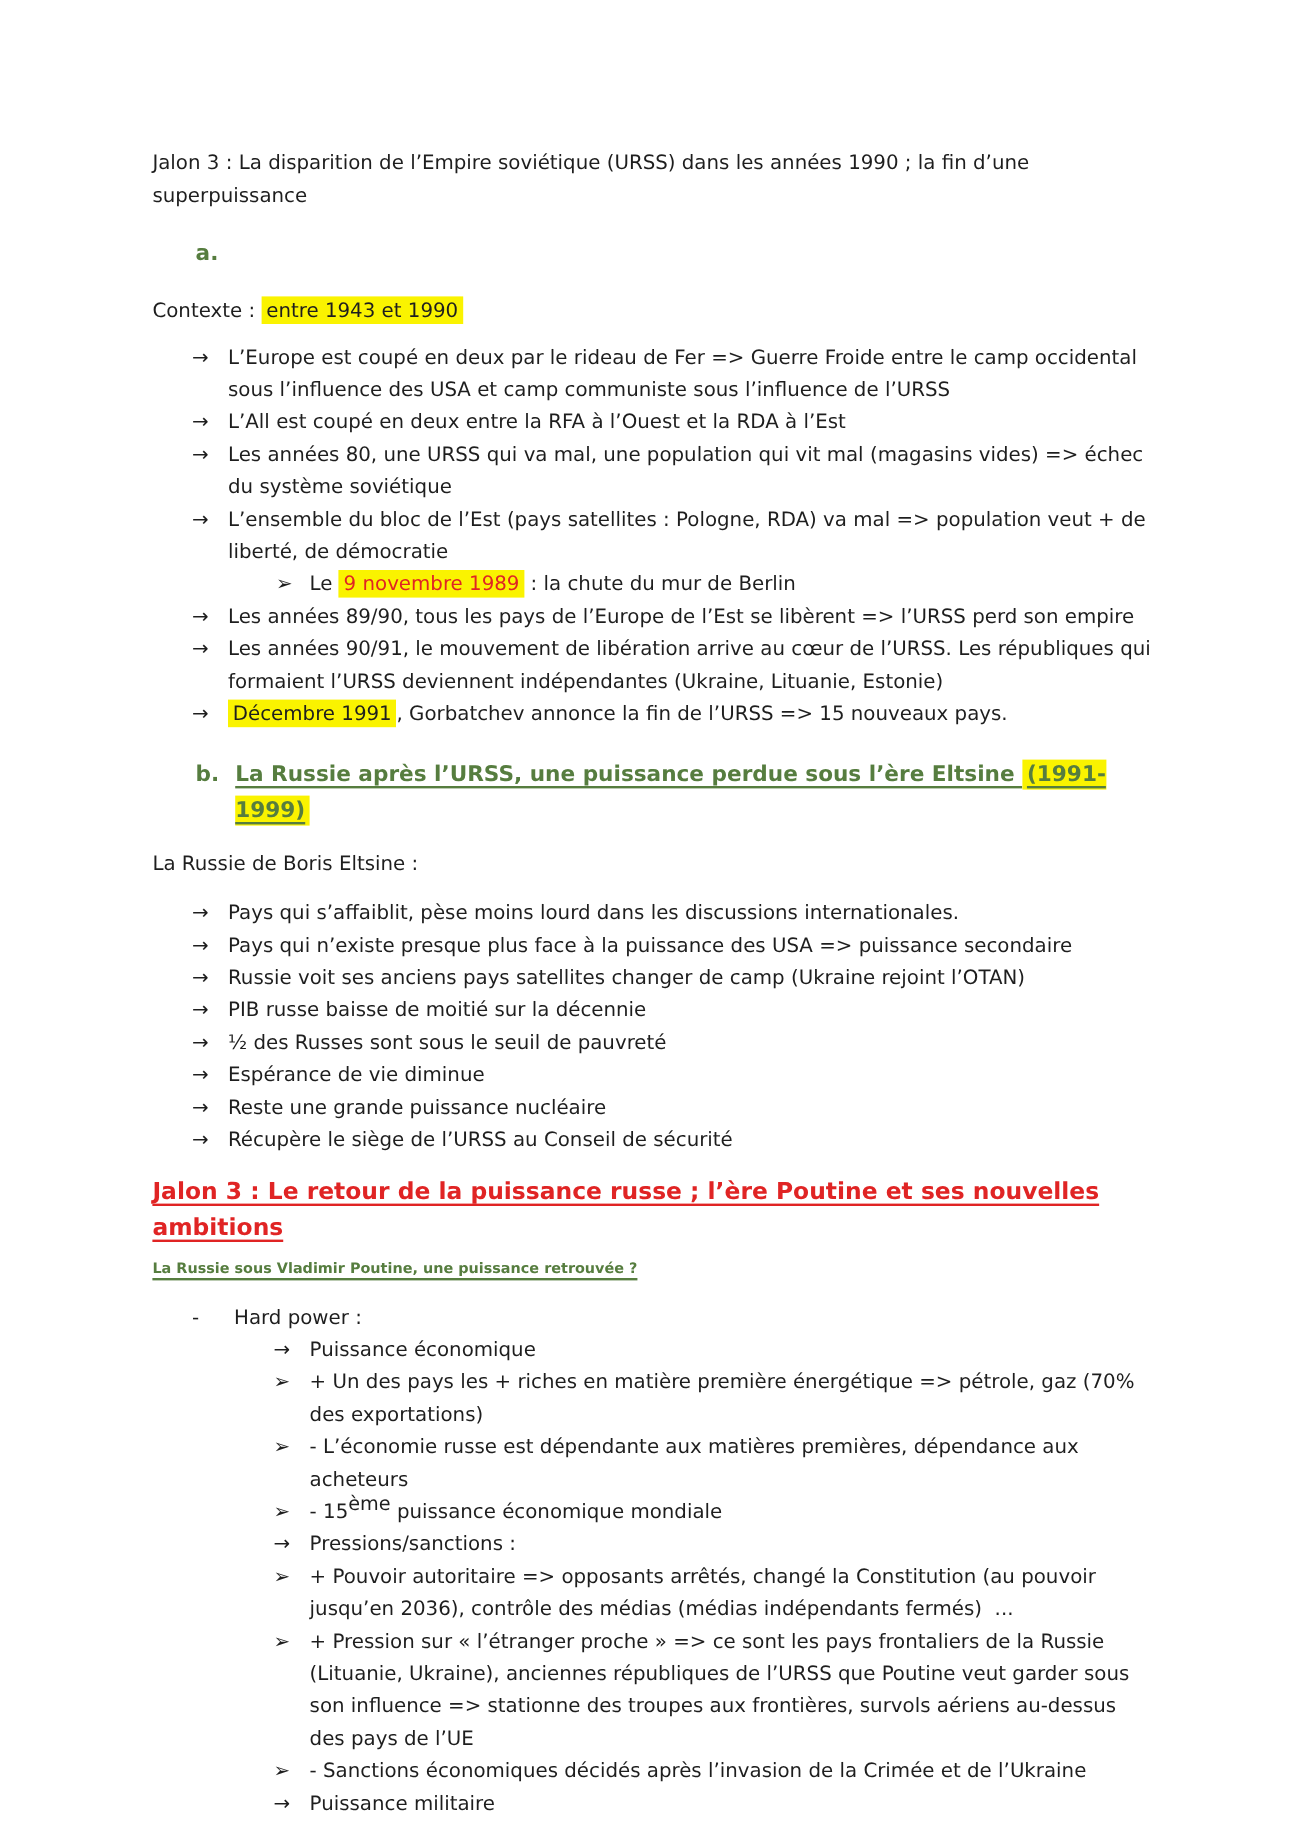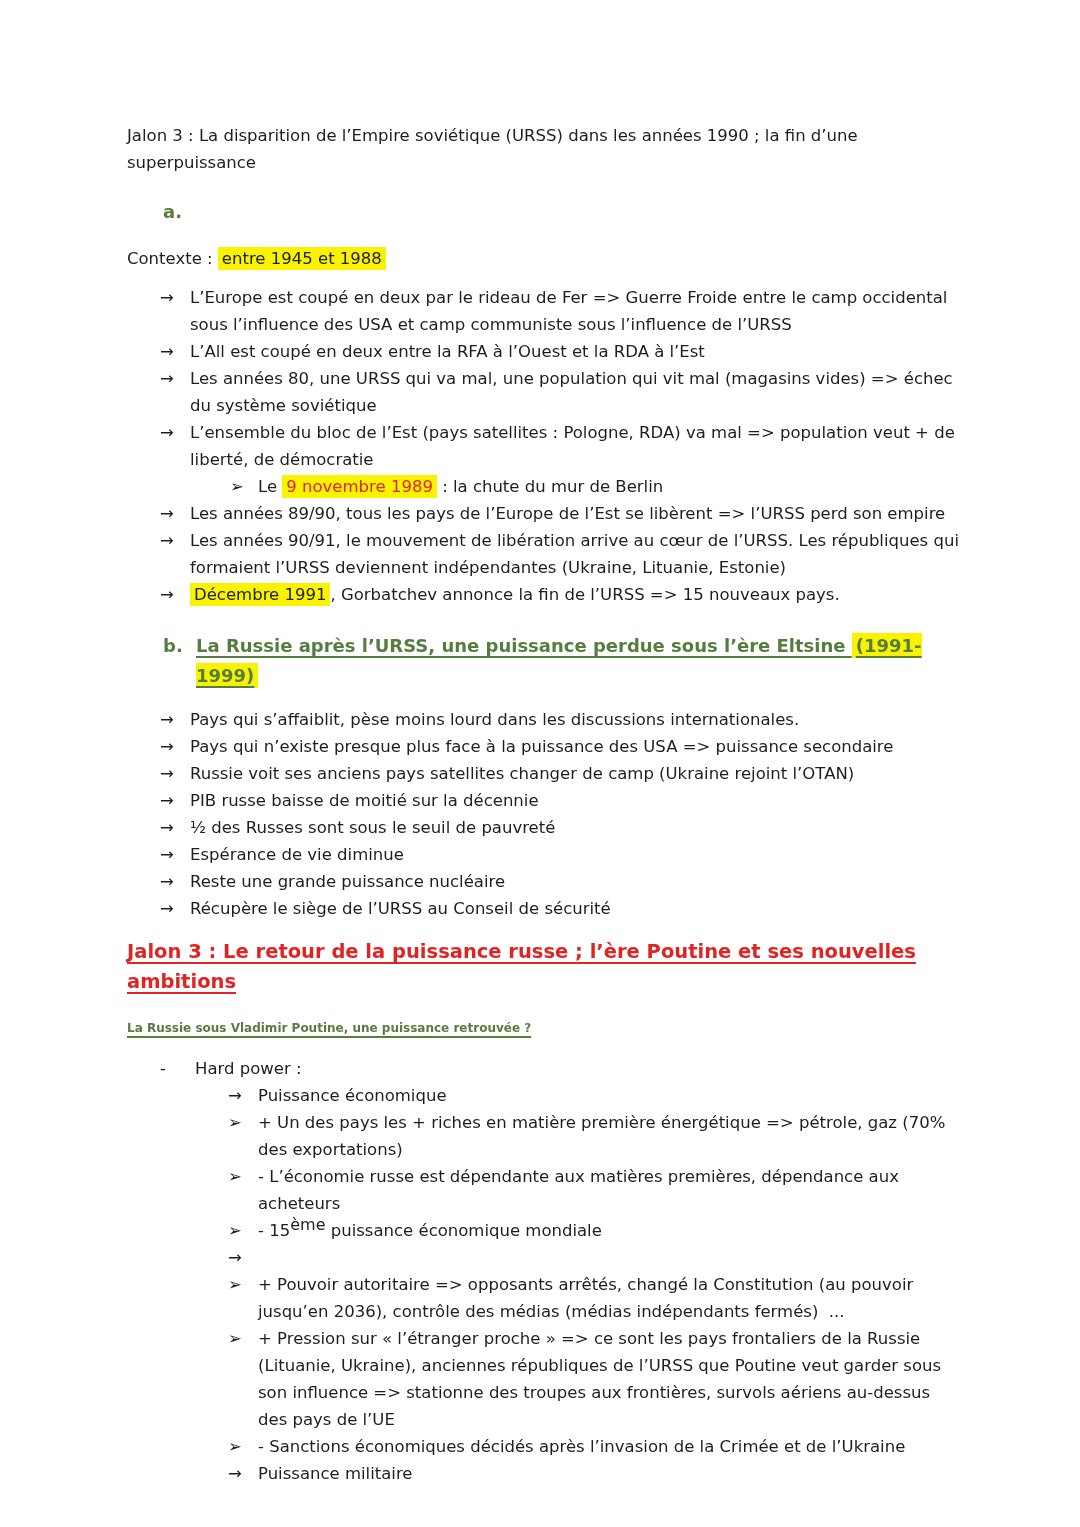--- a/index.html
+++ b/index.html
@@ -18,21 +18,21 @@
   }
   .title { margin: 0 0 21px 0; }
   
   .hrow { display: flex; margin: 0 0 18px 0; }
   .hidx { flex: none; margin-left: 36px; width: 33px; }
   .green { color: #567d3f; font-weight: 600; }
   .hul { text-decoration: underline; text-underline-offset: 4px; text-decoration-thickness: 1.5px; }
   .h-size { font-size: 18px; line-height: 30px; }
   .red-heading {
     color: #e02424; font-weight: 700; font-size: 19.5px; line-height: 30px;
-    margin: 15px 0 16px 0;
+    margin: 15px 0 4px 0;
   }
   .red-heading .hul { text-decoration-thickness: 2px; }
   .sub-green-heading { font-size: 12px; line-height: 30px; margin: 0 0 12px 0; }
   
   .context { margin: 0 0 12px 0; }
   
   .b { display: flex; }
   .b .g { flex: none; }
   .b .t { flex: 1; white-space: pre-wrap; }
   .l1 .g { margin-left: 33px; width: 30px; }
@@ -51,21 +51,21 @@
 <body>
 
 <div class="page">
 
   <p class="title">Jalon 3 : La disparition de l’Empire soviétique (URSS) dans les années 1990 ; la fin d’une superpuissance</p>
 
   <div class="hrow green h-size">
     <span class="hidx">a.</span>
   </div>
 
-  <p class="context"><span>Contexte : </span><span class="hl">entre 1945 et 1988</span></p>
+  <p class="context"><span>Contexte : </span><span class="hl">entre 1943 et 1990</span></p>
 
   <div class="b l1">
     <span class="g">→</span>
     <span class="t">L’Europe est coupé en deux par le rideau de Fer =&gt; Guerre Froide entre le camp occidental sous l’influence des USA et camp communiste sous l’influence de l’URSS</span>
   </div>
   <div class="b l1">
     <span class="g">→</span>
     <span class="t">L’All est coupé en deux entre la RFA à l’Ouest et la RDA à l’Est</span>
   </div>
   <div class="b l1">
@@ -93,20 +93,21 @@
   <div class="b l1 gap-after">
     <span class="g">→</span>
     <span class="t"><span class="hl">Décembre 1991</span><span>, Gorbatchev annonce la fin de l’URSS =&gt; 15 nouveaux pays.</span></span>
   </div>
 
   <div class="hrow green h-size" style="margin-bottom:15px;">
     <span class="hidx">b.</span>
     <span class="hul"><span>La Russie après l’URSS, une puissance perdue sous l’ère Eltsine </span><span class="hl">(1991-1999)</span></span>
   </div>
 
+  <p class="lead">La Russie de Boris Eltsine :</p>
 
   <div class="group-b">
     <div class="b l1">
       <span class="g">→</span>
       <span class="t">Pays qui s’affaiblit, pèse moins lourd dans les discussions internationales.</span>
     </div>
     <div class="b l1">
       <span class="g">→</span>
       <span class="t">Pays qui n’existe presque plus face à la puissance des USA =&gt; puissance secondaire</span>
     </div>
@@ -156,20 +157,21 @@
   <div class="b hp">
     <span class="g">➢</span>
     <span class="t">- L’économie russe est dépendante aux matières premières, dépendance aux acheteurs</span>
   </div>
   <div class="b hp">
     <span class="g">➢</span>
     <span class="t"><span>- 15</span><sup>ème</sup><span> puissance économique mondiale</span></span>
   </div>
   <div class="b hp">
     <span class="g">→</span>
+    <span class="t">Pressions/sanctions :</span>
   </div>
   <div class="b hp">
     <span class="g">➢</span>
     <span class="t">+ Pouvoir autoritaire =&gt; opposants arrêtés, changé la Constitution (au pouvoir jusqu’en 2036), contrôle des médias (médias indépendants fermés)  ...</span>
   </div>
   <div class="b hp">
     <span class="g">➢</span>
     <span class="t">+ Pression sur « l’étranger proche » =&gt; ce sont les pays frontaliers de la Russie (Lituanie, Ukraine), anciennes républiques de l’URSS que Poutine veut garder sous son influence =&gt; stationne des troupes aux frontières, survols aériens au-dessus des pays de l’UE</span>
   </div>
   <div class="b hp">

